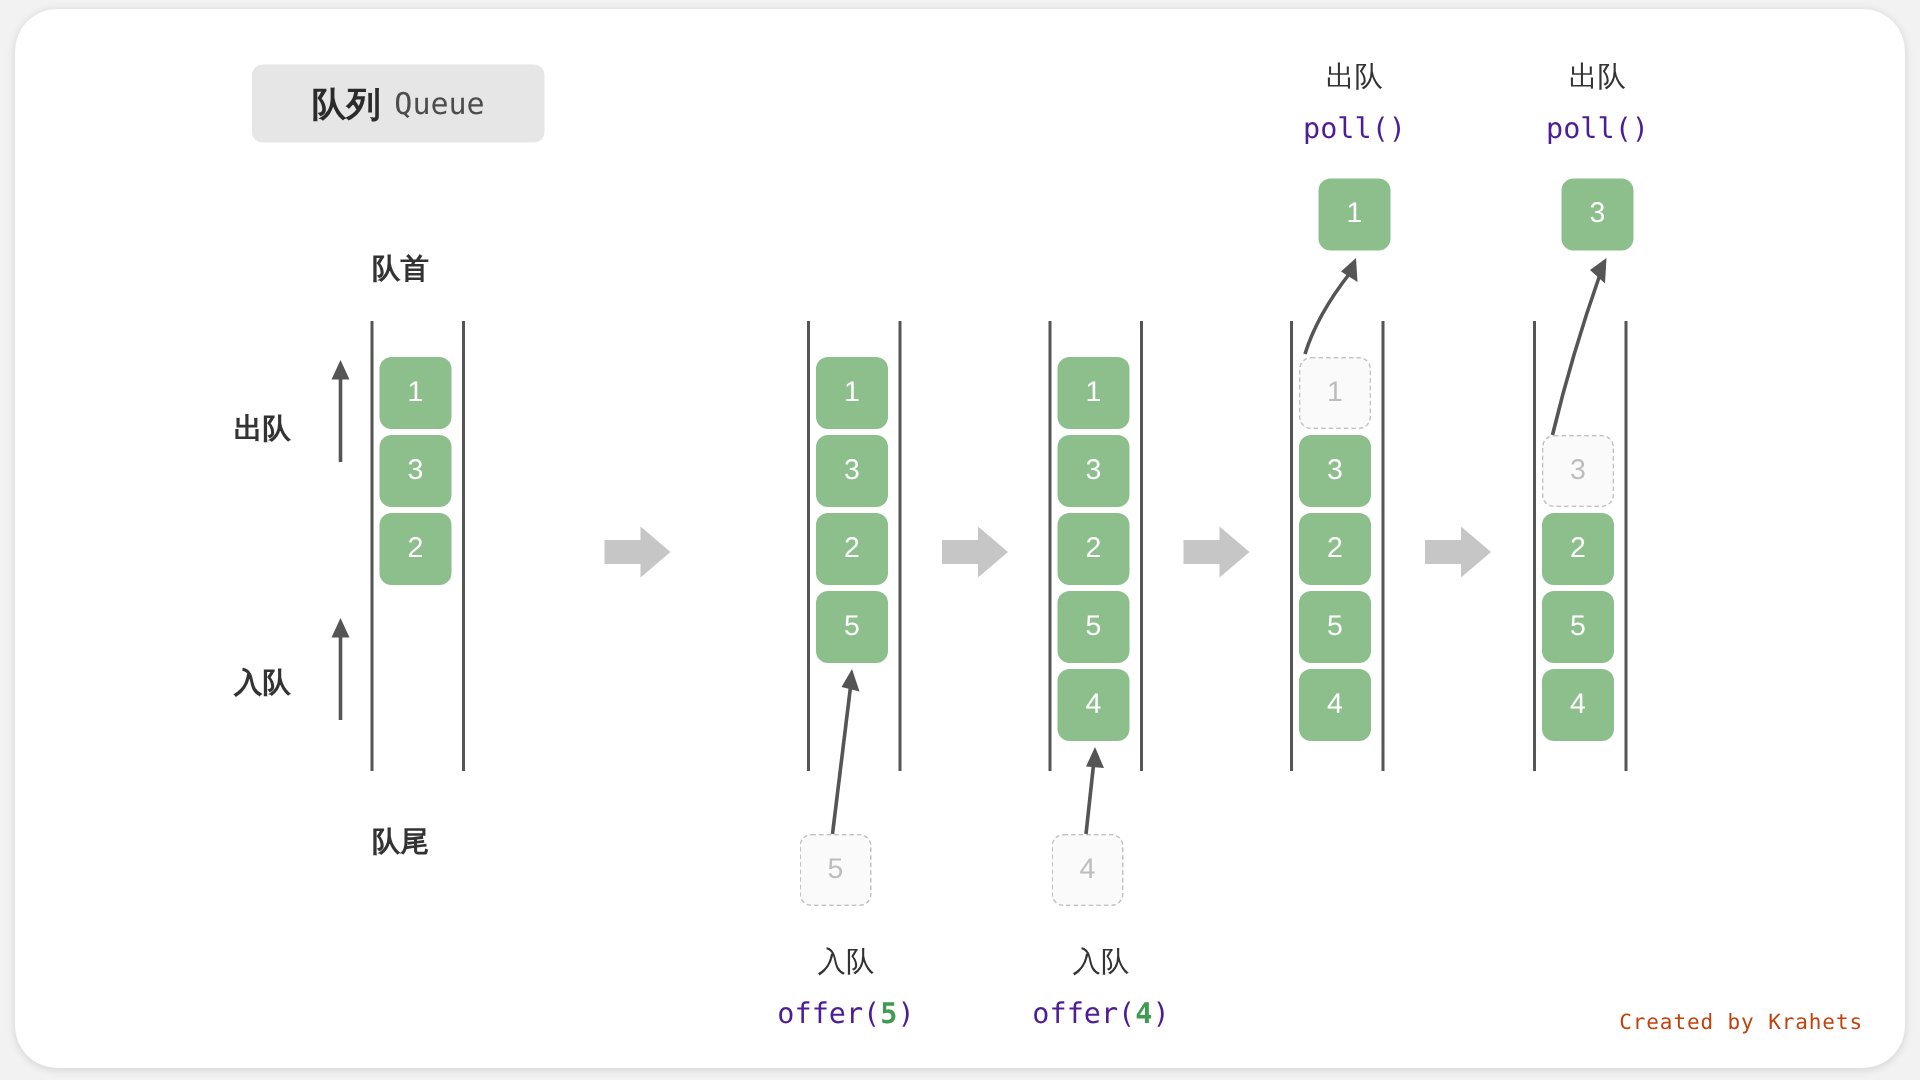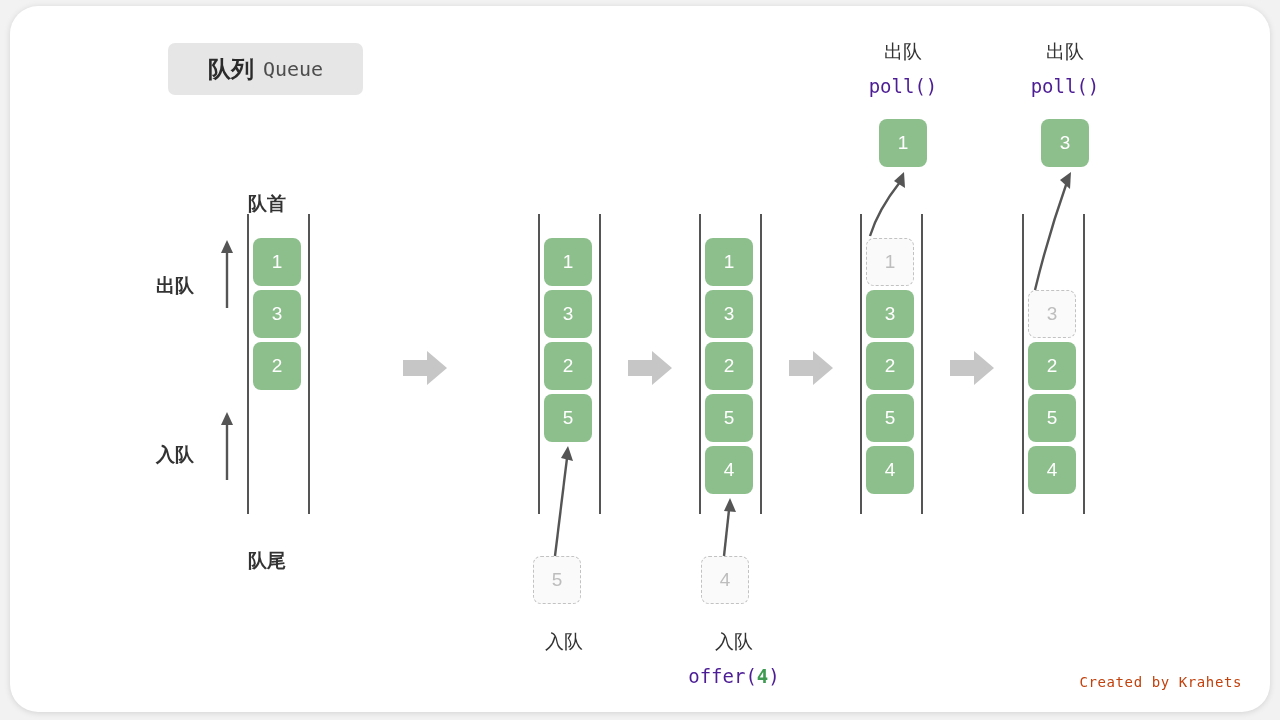--- a/index.html
+++ b/index.html
@@ -62,21 +62,21 @@
 </head>
 <body>
 
 <div id="card" class="abs">
 
   <div id="title-pill" class="abs">
     <span class="cn">队列</span>
     <span class="en">Queue</span>
   </div>
 
-  <div class="abs hdr-label" style="left:238px;top:160px;margin-top:25px;">队首</div>
+  <div class="abs hdr-label" style="left:238px;top:160px;">队首</div>
   <div class="abs hdr-label" style="left:238px;top:542px;">队尾</div>
 
   <div class="abs side-label" style="left:146px;top:267px;">出队</div>
   <div class="abs side-label" style="left:146px;top:436px;">入队</div>
 
   <svg class="abs" style="left:206px;top:232px;" width="22" height="72">
     <line x1="11" y1="70" x2="11" y2="12" stroke="#555" stroke-width="2.4"></line>
     <path d="M11 2 L17 15 L5 15 Z" fill="#555"></path>
   </svg>
   <svg class="abs" style="left:206px;top:404px;" width="22" height="72">
@@ -101,20 +101,21 @@
   <div class="abs cell" style="left:534px;top:336px;">2</div>
   <div class="abs cell" style="left:534px;top:388px;">5</div>
 
   <div class="abs cell ghost" style="left:523px;top:550px;">5</div>
   <svg class="abs" style="left:535px;top:436px;" width="40" height="118">
     <line x1="10" y1="114" x2="22" y2="16" stroke="#555" stroke-width="2.4"></line>
     <path d="M23 4 L28 19 L16 16 Z" fill="#555"></path>
   </svg>
   <div class="abs op-label" style="left:459px;top:618px;width:190px;text-align:center;">
     <div>入队</div>
+    <div><span class="mono">offer(</span><span class="mono num">5</span><span class="mono">)</span></div>
   </div>
 
   <svg class="abs" style="left:618px;top:343px;" width="45" height="38">
     <path d="M0 11 L24 11 L24 2 L44 19 L24 36 L24 27 L0 27 Z" fill="#c6c6c6"></path>
   </svg>
 
   <div class="abs rail" style="left:689px;top:208px;height:300px;"></div>
   <div class="abs rail" style="left:750px;top:208px;height:300px;"></div>
   <div class="abs cell" style="left:695px;top:232px;">1</div>
   <div class="abs cell" style="left:695px;top:284px;">3</div>

